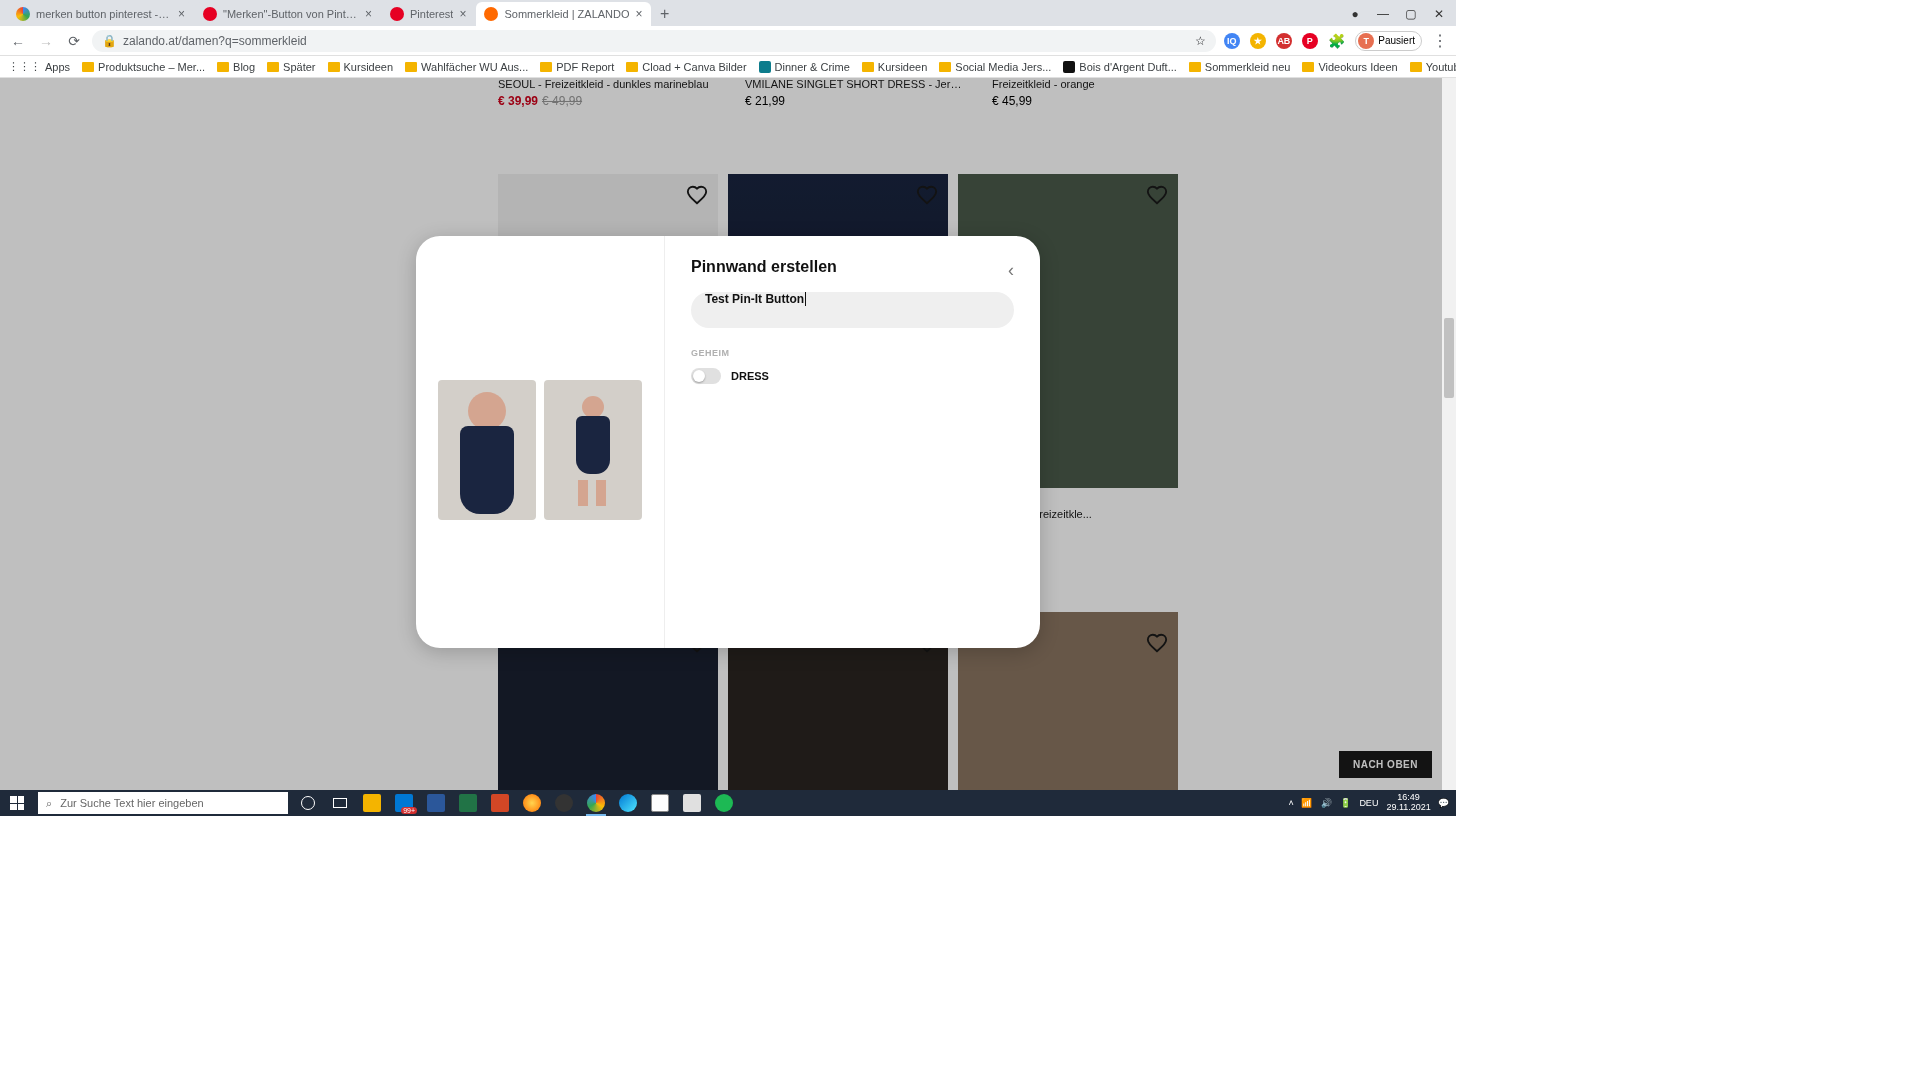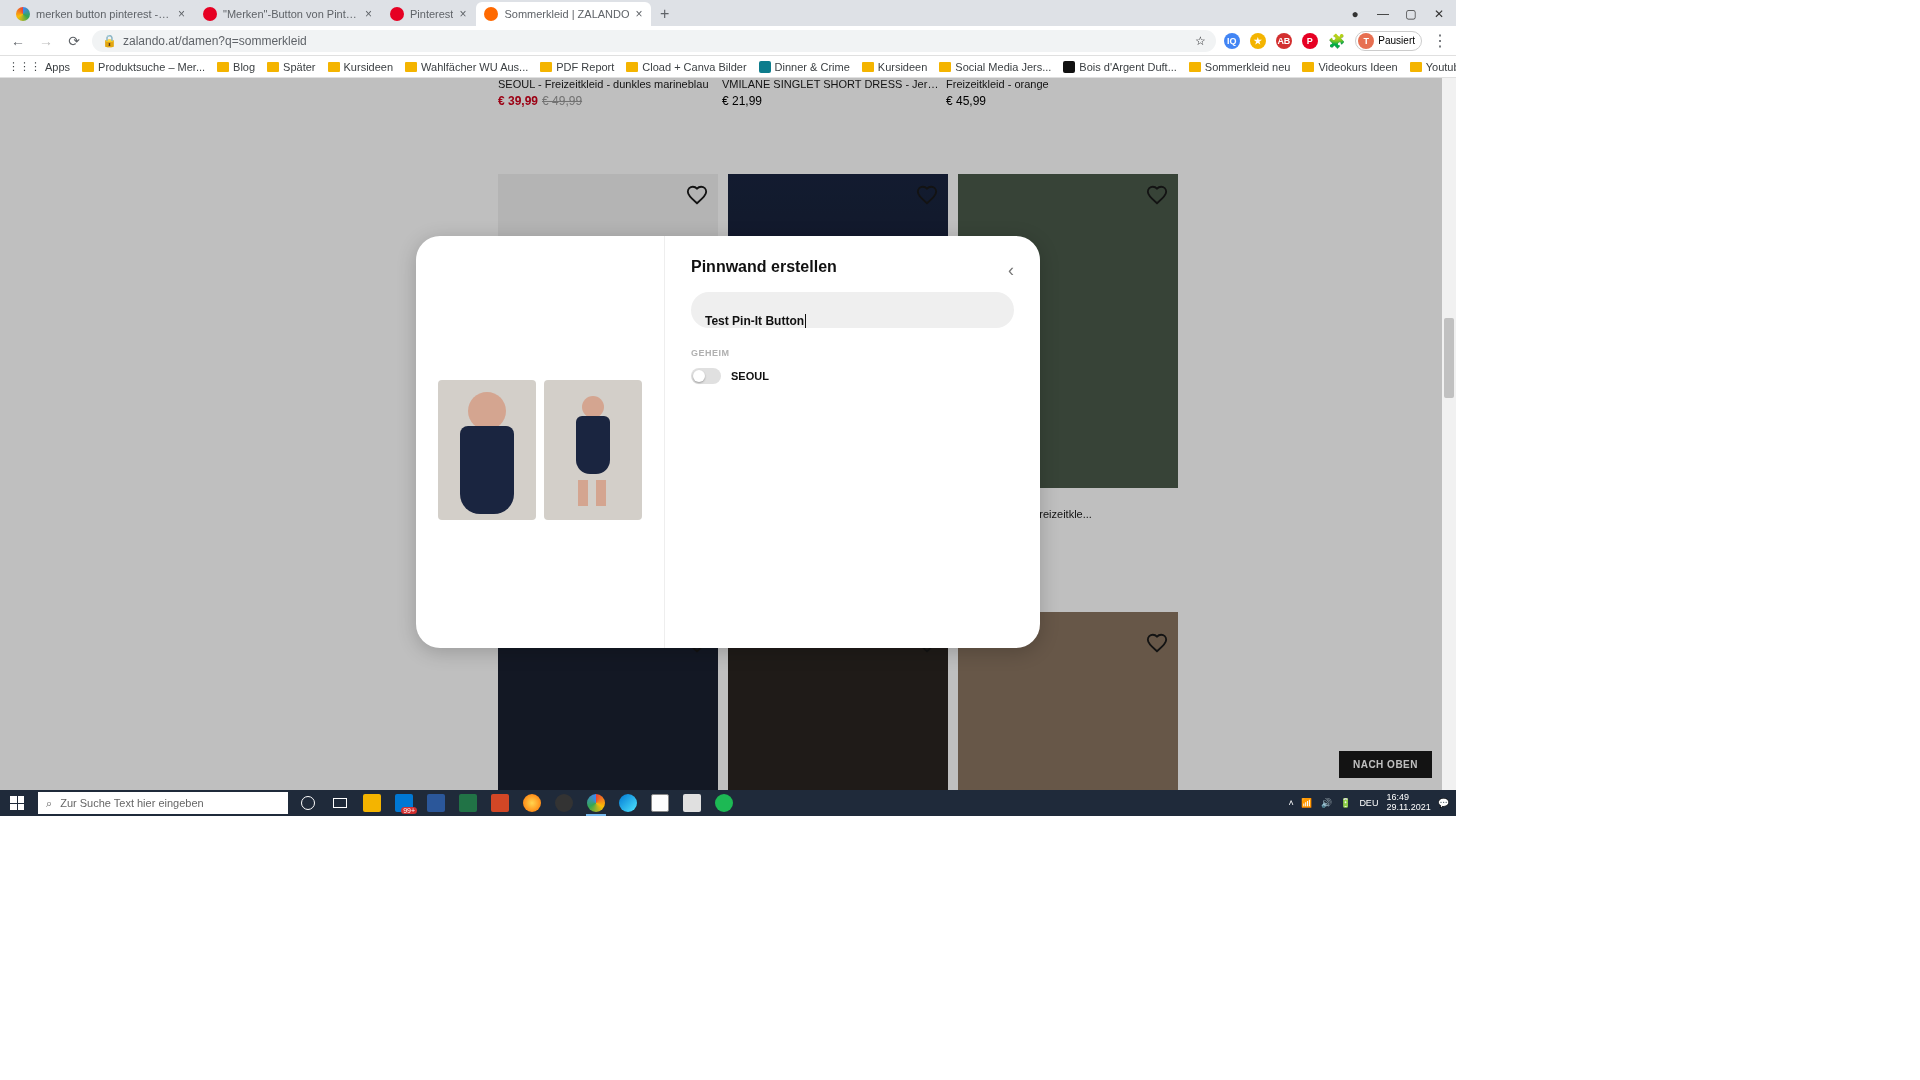--- a/index.html
+++ b/index.html
@@ -45,21 +45,21 @@
 .tag { position: absolute; bottom: 14px; left: 0; background: #fff; font-size: 9px; padding: 2px 6px; }
 
 
 .modal { position: absolute; top: 158px; left: 416px; width: 624px; height: 412px; background: #fff; border-radius: 24px; display: flex; overflow: hidden; box-shadow: 0 4px 20px rgba(0,0,0,0.2); }
 .modal-left { width: 248px; padding: 22px; display: flex; flex-direction: column; }
 .thumb-row { display: flex; gap: 8px; margin-top: 122px; }
 .thumb { width: 98px; height: 140px; background: #d3cfc9; border-radius: 4px; position: relative; overflow: hidden; }
 .modal-right { flex: 1; padding: 22px 26px; border-left: 1px solid #eee; display: flex; flex-direction: column; position: relative; }
 .modal-title { font-size: 16px; font-weight: 600; color: #111; }
 .back-chev { position: absolute; top: 24px; right: 26px; font-size: 18px; color: #767676; }
-.name-input { margin-top: 16px; height: 36px; background: #efefef; border-radius: 18px; padding: 0 14px; display: flex; align-items: flex-end; font-size: 12px; font-weight: 600; color: #111; }
+.name-input { margin-top: 16px; height: 36px; background: #efefef; border-radius: 18px; padding: 0 14px; display: flex; align-items: flex-start; font-size: 12px; font-weight: 600; color: #111; }
 .name-input .cursor { width: 1px; height: 14px; background: #111; margin-left: 1px; animation: blink 1s infinite; }
 @keyframes blink { 50% { opacity: 0; } }
 .section-label { margin-top: 20px; font-size: 9px; letter-spacing: 0.5px; color: #b0b0b0; font-weight: 600; }
 .toggle-row { margin-top: 10px; display: flex; align-items: center; gap: 10px; }
 .toggle { width: 30px; height: 16px; background: #e0e0e0; border-radius: 8px; position: relative; }
 .toggle::after { content: ''; position: absolute; width: 12px; height: 12px; background: #fff; border-radius: 50%; top: 2px; left: 2px; box-shadow: 0 1px 2px rgba(0,0,0,0.3); }
 .toggle-label { font-size: 11px; font-weight: 600; color: #111; }
 .modal-footer { margin-top: auto; display: flex; justify-content: space-between; align-items: center; }
 .btn { height: 32px; padding: 0 16px; border-radius: 16px; font-size: 13px; font-weight: 600; display: flex; align-items: center; border: none; cursor: pointer; }
 .btn-cancel { background: #efefef; color: #111; }
@@ -73,21 +73,21 @@
 .taskbar { position: absolute; bottom: 0; left: 0; right: 0; height: 26px; background: #1f2a3a; display: flex; align-items: center; }
 .start-btn { width: 34px; height: 26px; display: flex; align-items: center; justify-content: center; }
 .win-logo { width: 14px; height: 14px; display: grid; grid-template-columns: 1fr 1fr; grid-template-rows: 1fr 1fr; gap: 1px; }
 .win-logo div { background: #fff; }
 .search-box { width: 250px; height: 22px; background: #fff; margin-left: 4px; display: flex; align-items: center; padding: 0 8px; font-size: 11px; color: #666; gap: 8px; }
 .task-icons { display: flex; align-items: center; gap: 4px; margin-left: 6px; }
 .task-icon { width: 28px; height: 26px; display: flex; align-items: center; justify-content: center; position: relative; }
 .task-icon.active::after { content: ''; position: absolute; bottom: 0; left: 4px; right: 4px; height: 2px; background: #76b9ed; }
 .app-sq { width: 18px; height: 18px; border-radius: 2px; }
 .tray { margin-left: auto; display: flex; align-items: center; gap: 8px; padding: 0 6px; color: #fff; font-size: 9px; }
-.tray-time { text-align: left; line-height: 1.1; }
+.tray-time { text-align: center; line-height: 1.1; }
 
 
 .heart svg { width: 100%; height: 100%; }
 </style>
 </head>
 <body>
 
 <div class="browser-tabs">
   <div class="tab">
     <div class="tab-favicon" style="background:conic-gradient(#4285f4,#34a853,#fbbc05,#ea4335)"></div>
@@ -204,21 +204,21 @@
     </div>
   <div style="margin-left:auto" class="bm-item">»</div>
   <div class="bm-item">
       <span>≡</span>
       <span>Leseliste</span>
     </div>
 </div>
 
 <div class="page">
 
-  <div style="position:absolute;top:0;left:498px;display:flex;gap:4px">
+  <div style="position:absolute;top:0;left:498px;display:flex;gap:27px">
     <div class="partial-cell">
       <div class="p-title">SEOUL - Freizeitkleid - dunkles marineblau</div>
       <div class="p-price"><span class="sale">€ 39,99</span><span class="old">€ 49,99</span></div>
     </div>
     <div class="partial-cell">
       <div class="p-title">VMILANE SINGLET SHORT DRESS - Jers...</div>
       <div class="p-price">€ 21,99</div>
     </div>
     <div class="partial-cell">
       <div class="p-title">Freizeitkleid - orange</div>
@@ -302,21 +302,21 @@
     <div class="modal-right">
       <div class="modal-title">Pinnwand erstellen</div>
       <div class="back-chev">‹</div>
       <div class="name-input">
         <span>Test Pin-It Button</span>
           <span class="cursor"></span>
       </div>
       <div class="section-label">GEHEIM</div>
       <div class="toggle-row">
         <div class="toggle"></div>
-        <div class="toggle-label">SEOUL</div>
+        <div class="toggle-label">DRESS</div>
       </div>
     </div>
   </div>
 </div>
 
 <div class="scrollbar">
   <div class="scrollthumb" style="top:240px;height:80px"></div>
 </div>
 
 <div class="taskbar">

